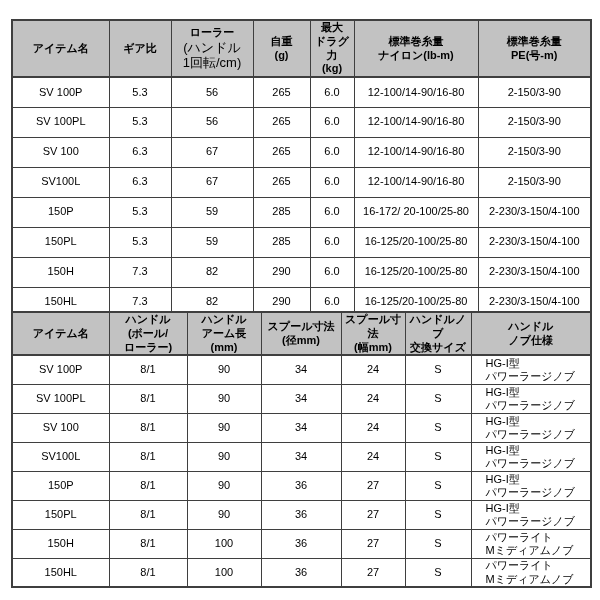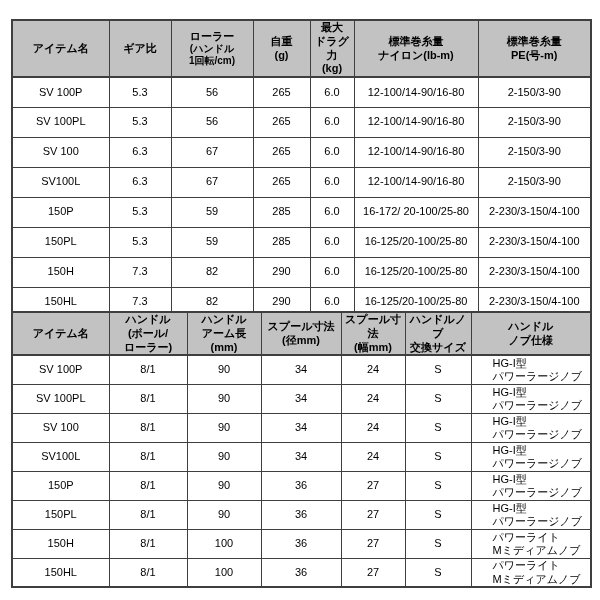--- a/index.html
+++ b/index.html
@@ -48,28 +48,28 @@
     font-size: 11px;
     line-height: 1.2;
     white-space: pre-line;
   }
   #table1 thead tr { height: 38px; }
   #table1 tbody tr { height: 30px; }
   #table2 thead tr { height: 43px; }
   #table2 tbody tr { height: 29px; }
   .hdr-sub {
     display: block;
-    font-size: 10px;
-    font-weight: bold;
+    font-size: 13px;
+    font-weight: normal;
     line-height: 1.2;
     white-space: pre-line;
   }
   #table2 td.left {
     text-align: left;
-    padding-left: 21px;
+    padding-left: 14px;
   }
 </style>
 </head>
 <body>
 
 <div class="page">
 
   <table id="table1" class="spec-table">
     <colgroup>
       <col style="width:97px">

